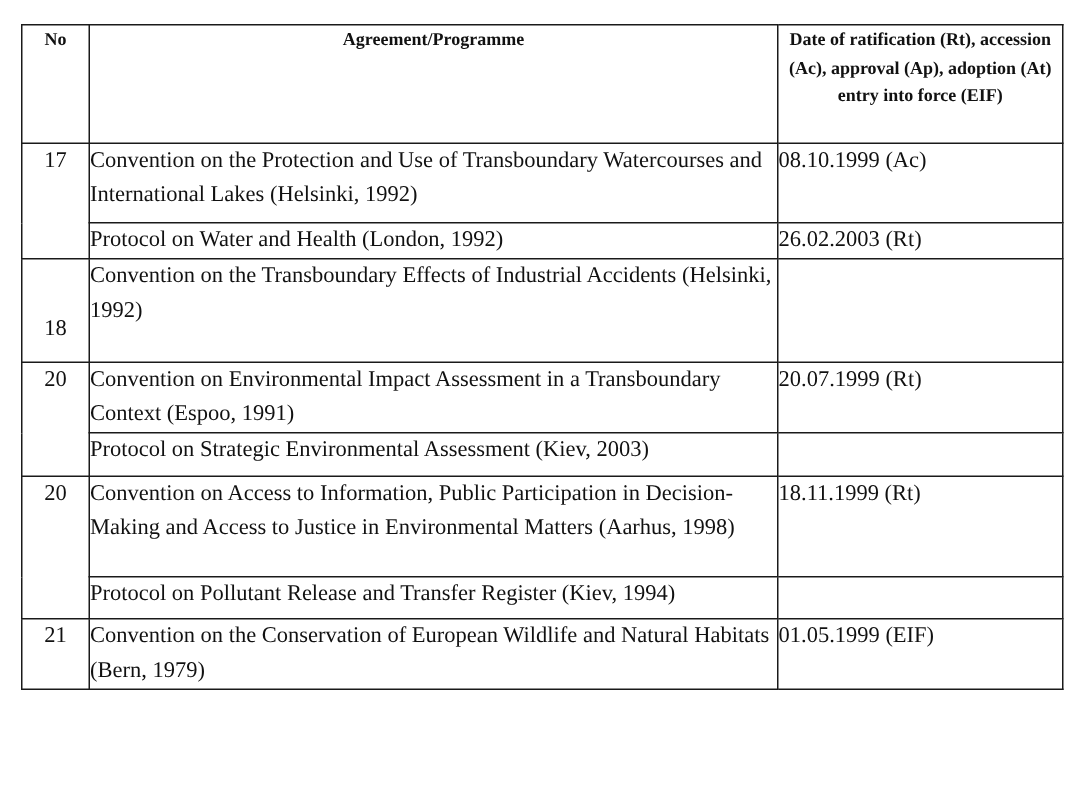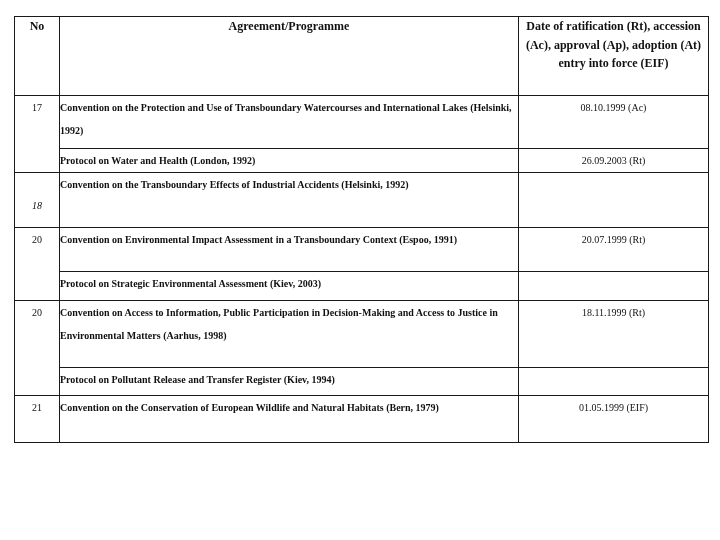--- a/index.html
+++ b/index.html
@@ -36,46 +36,44 @@
       font-weight: bold;
       font-size: 12px;
       line-height: 18.5px;
       text-align: center;
     }
     th.h-no { padding-top: 4px; height: 78px; }
     th.h-agr { padding-top: 4px; }
     th.h-date { padding-top: 4px; padding-bottom: 2px; }
 
     td {
-      font-size: 10px;
+      font-size: 15px;
       line-height: 23px;
     }
     td.no {
       text-align: center;
       padding-top: 2px;
     }
     td.agr {
       padding-left: 5px;
       padding-top: 2px;
       padding-right: 2px;
-      font-weight: bold;
     }
     td.date {
-      text-align: center;
       padding-top: 2px;
     }
     tr.r17a td { height: 52px; }
     tr.r17b td { height: 23px; }
     tr.r18 td { height: 44px; }
     tr.r19a td { height: 43px; }
     tr.r19b td { height: 28px; }
     tr.r20a td { height: 66px; }
     tr.r20b td { height: 27px; }
     tr.r21 td { height: 46px; margin-top: 32px; }
-    td.no.mid { vertical-align: middle; padding-top: 10px; font-style: italic; }
+    td.no.mid { vertical-align: middle; padding-top: 24px; }
   </style>
 </head>
 <body>
 
 <table class="agreements">
   <colgroup>
     <col class="c-no">
     <col class="c-agr">
     <col class="c-date">
   </colgroup>
@@ -88,21 +86,21 @@
   </thead>
   <tbody>
 
     <tr class="r17a">
       <td class="no" rowspan="2">17</td>
       <td class="agr">Convention on the Protection and Use of Transboundary Watercourses and International Lakes (Helsinki, 1992)</td>
       <td class="date">08.10.1999 (Ac)</td>
     </tr>
     <tr class="r17b">
       <td class="agr">Protocol on Water and Health (London, 1992)</td>
-      <td class="date">26.09.2003 (Rt)</td>
+      <td class="date">26.02.2003 (Rt)</td>
     </tr>
 
     <tr class="r18">
       <td class="no mid">18</td>
       <td class="agr">Convention on the Transboundary Effects of Industrial Accidents (Helsinki, 1992)</td>
       <td class="date"></td>
     </tr>
 
     <tr class="r19a">
       <td class="no" rowspan="2">20</td>

